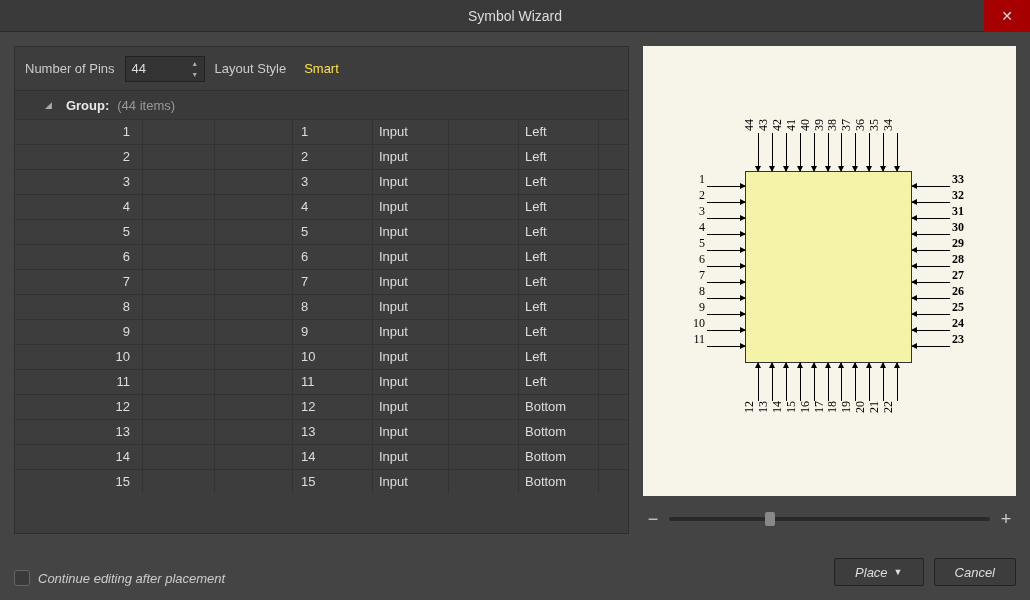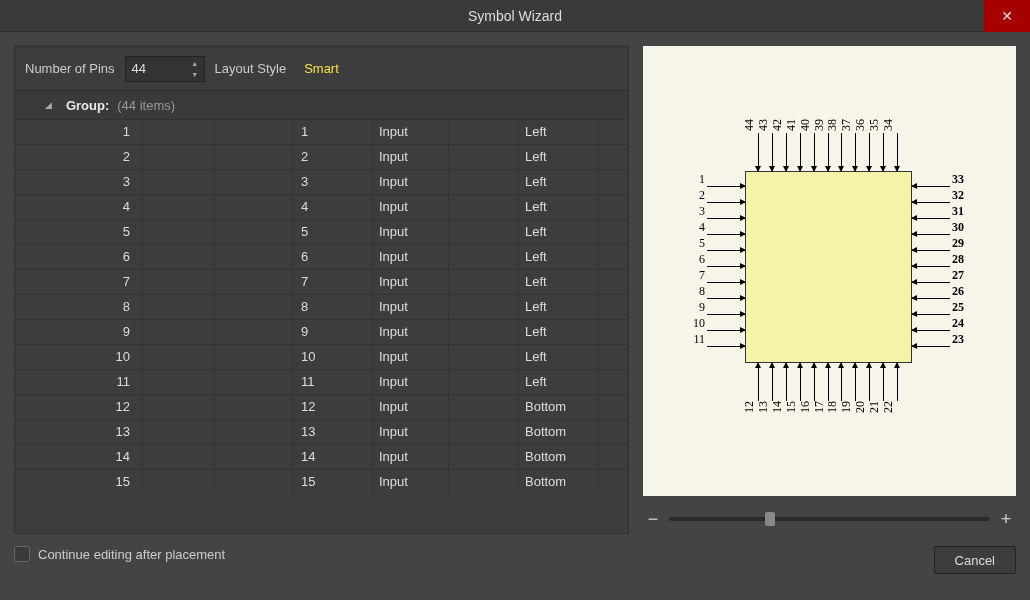--- a/index.html
+++ b/index.html
@@ -135,22 +135,23 @@
   
   .zoom-bar {
     height:30px; display:flex; align-items:center; gap:8px; padding:0 2px;
     margin-top:8px;
   }
   .zoom-bar .zbtn{width:16px;color:#ccc;font-size:18px;text-align:center;cursor:pointer;}
   .zoom-bar .track{flex:1;height:4px;background:#2a2a2a;border-radius:2px;position:relative;}
   .zoom-bar .thumb{position:absolute;left:30%;top:-5px;width:10px;height:14px;background:#888;border-radius:2px;}
   
   .footer {
-    height:40px; display:flex; align-items:flex-start; justify-content:space-between;
+    height:40px; display:flex; align-items:flex-end; justify-content:space-between;
     margin-top:12px;
+    font-style:italic;
   }
   .checkbox {
     display:flex; align-items:center; gap:8px; color:#ccc;
   }
   .checkbox .box{width:16px;height:16px;border:1px solid #666;border-radius:3px;background:#3a3a3a;}
   .buttons{display:flex;gap:10px;}
   .btn {
     height:28px; padding:0 20px; background:#3d3d3d; border:1px solid #222;
     color:#ddd; display:flex; align-items:center; gap:6px; cursor:pointer;
     border-radius:2px; font-size:13px;
@@ -517,17 +518,21 @@
     </div>
   </div>
 
   <div class="footer">
     <div class="checkbox">
       <div class="box"></div>
       <span>Continue editing after placement</span>
     </div>
     <div class="buttons">
       <div class="btn">
+        <span>Place</span>
+        <span style="font-size:9px;">▼</span>
+      </div>
+      <div class="btn">
         <span>Cancel</span>
       </div>
     </div>
   </div>
 </div>
 
 </body></html>

